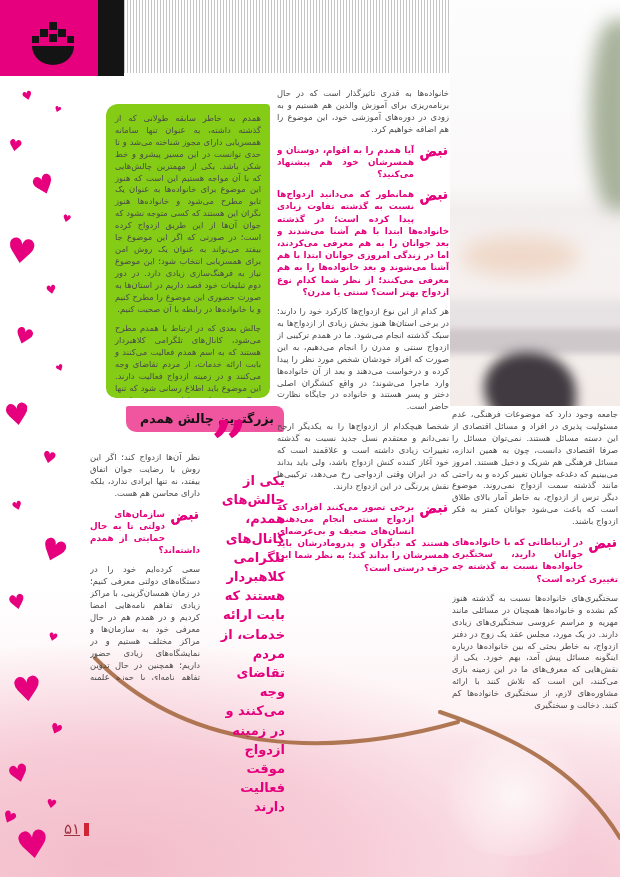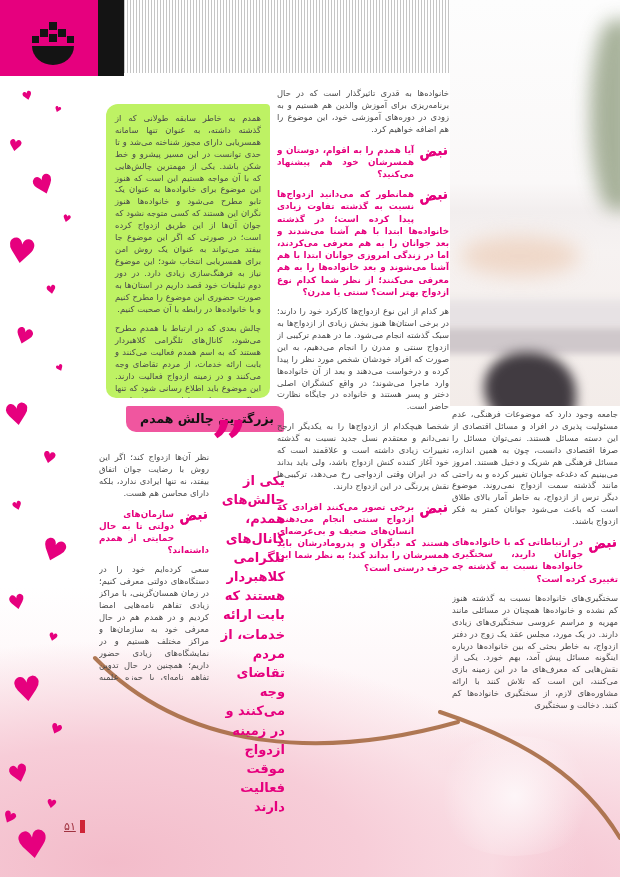--- a/index.html
+++ b/index.html
@@ -30,48 +30,48 @@
       linear-gradient(180deg, rgba(255,255,255,0) 0%, rgba(251,228,233,.45) 45%, #f6ccd7 100%);}
   .wash .swirl{position:absolute;left:430px;top:150px;width:170px;height:120px;border-radius:50%;
     background:radial-gradient(circle,rgba(255,255,255,.75) 0%,rgba(255,255,255,0) 70%);}
 
   .arcs{position:absolute;left:0;top:0;width:620px;height:877px;pointer-events:none;}
 
   
   .heart{position:absolute;color:#e6007e;line-height:1;user-select:none;}
 
   
-  .note{position:absolute;left:106px;top:104px;width:164px;height:294px;background:#bef264;
+  .note{position:absolute;left:106px;top:104px;width:164px;height:294px;background:#84cc16;
     border-radius:12px 4px 10px 10px;padding:9px 9px 0 9px;box-sizing:border-box;overflow:hidden;}
   .note p{margin:0 0 7px 0;}
 
   
   .fa{direction:rtl;text-align:justify;font-size:8.4px;line-height:11.9px;color:#4a4a4a;}
   .fa p{margin:0 0 8px 0;}
   .q{color:#e6007e;font-weight:bold;font-size:8.8px;line-height:12.2px;}
   .stamp{float:right;width:30px;height:25px;margin:1px 0 1px 5px;color:#e6007e;
     font-weight:bold;font-size:13.5px;text-align:center;transform:rotate(-8deg);
     text-shadow:0 0 .4px #e6007e;}
 
   .col-mid{position:absolute;left:277px;top:88px;width:172px;height:694px;overflow:hidden;}
   .col-right{position:absolute;left:452px;top:409px;width:166px;height:356px;overflow:hidden;}
 
   
   .heading-hl{position:absolute;left:103px;top:406px;direction:rtl;padding-left:23px;}
   .heading-hl span{display:inline-block;background:#f0569f;color:#121212;font-weight:bold;
     font-size:12.5px;padding:5px 10px 6px 14px;border-radius:2px 8px 2px 10px;}
-  .col-left{position:absolute;left:99px;top:452px;width:110px;height:228px;overflow:hidden;}
+  .col-left{position:absolute;left:90px;top:452px;width:110px;height:228px;overflow:hidden;}
   .pullquote{position:absolute;left:211px;top:424px;width:74px;direction:rtl;text-align:right;}
   .pullquote .mark{color:#e6007e;font-size:64px;line-height:40px;font-weight:bold;display:block;text-align:left;
     font-family:"DejaVu Serif",serif;letter-spacing:-4px;margin-bottom:6px;}
   .pullquote .pq-text{color:#e6007e;font-weight:bold;font-size:13px;line-height:16.2px;}
 
   
   .pagenum{position:absolute;left:64px;top:820px;display:flex;align-items:center;gap:4px;}
-  .pagenum .num{color:#a03340;font-size:11px;text-decoration:underline;}
+  .pagenum .num{color:#a03340;font-size:15px;text-decoration:underline;}
   .pagenum .bar{width:5px;height:13px;background:#cf2537;}
 </style>
 </head>
 <body>
 
 <div id="page">
 
   <div class="wash">
     <div class="swirl"></div>
   </div>

